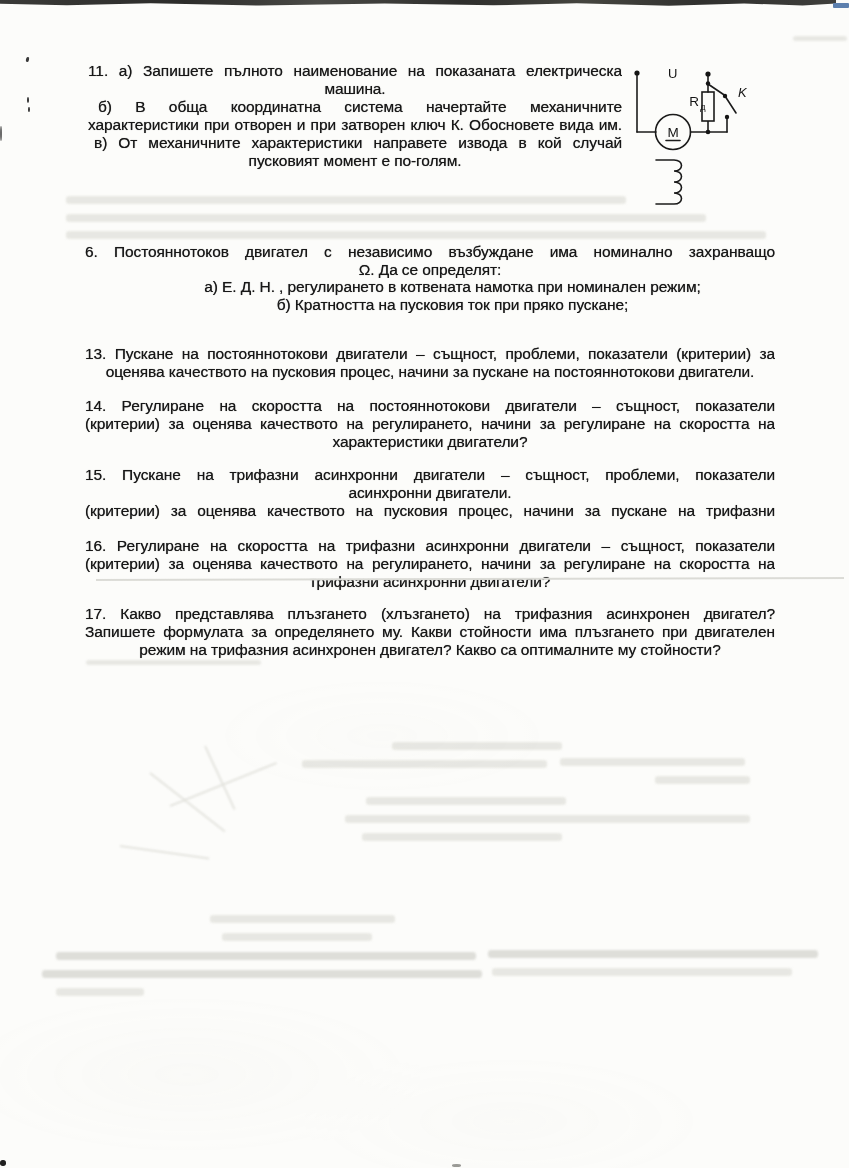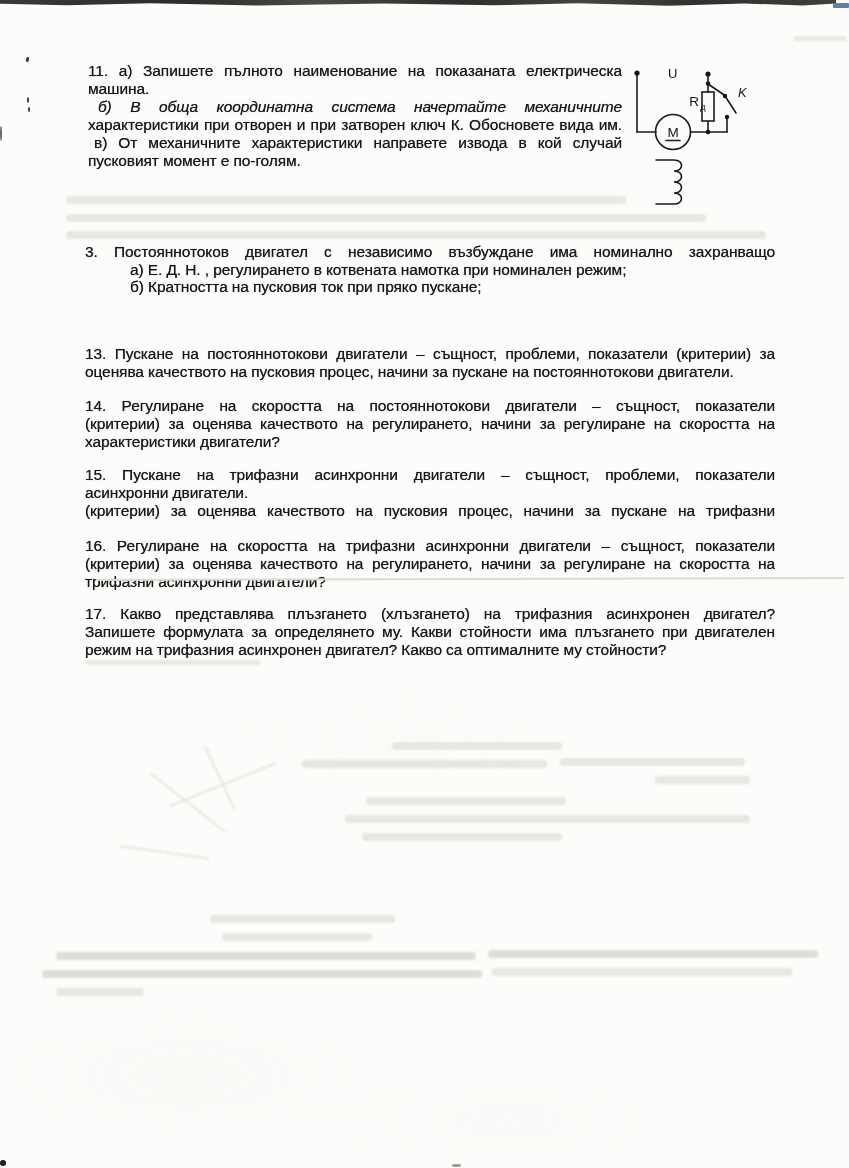--- a/index.html
+++ b/index.html
@@ -8,23 +8,23 @@
   
   .page::after{content:"";position:absolute;inset:0;pointer-events:none;opacity:.35;
     background:
       radial-gradient(ellipse 340px 120px at 22% 92%, rgba(180,180,172,.10), transparent 70%),
       radial-gradient(ellipse 300px 100px at 60% 96%, rgba(180,180,172,.08), transparent 70%),
       radial-gradient(ellipse 260px 90px at 45% 63%, rgba(190,190,182,.07), transparent 70%);}
   .qblock{position:absolute;text-shadow:0 0 .7px rgba(15,15,15,.75);}
   .line{font-size:15.5px;line-height:18px;height:18px;letter-spacing:-.1px;overflow:hidden;}
   .lh175 .line{line-height:17.5px;height:17.5px;}
   .jl{text-align:justify;text-align-last:justify;}
-  .ll{text-align:left;}
+  .ll{text-align:center;}
   .ind6{padding-left:6px;}
-  .ind10{padding-left:10px;font-style:italic;}
+  .ind10{padding-left:10px;}
   .ind45{padding-left:45px;}
   
   .topstrip{position:absolute;top:0;left:0;width:836px;height:6px;
     background:linear-gradient(90deg,#3a3a38,#2c2c2a 22%,#4a4a46 38%,#2e2e2c 55%,#45453f 70%,#30302e 84%,#3f3f3c);
     clip-path:polygon(0 0,100% 0,100% 60%,96% 92%,89% 58%,80% 95%,69% 55%,59% 88%,46% 58%,31% 92%,18% 55%,8% 86%,0 62%);}
   .bluemark{position:absolute;left:833px;top:3px;width:16px;height:5px;background:#5d80ae;border-radius:1px;}
   .ghost{position:absolute;height:8px;background:#d9d9d4;filter:blur(1.1px);border-radius:3px;opacity:.85;}
   .ghost.light{background:#e3e3de;opacity:.8;}
   .gline{position:absolute;height:2px;background:#e4e4df;filter:blur(.8px);transform-origin:left center;}
   .faint-rule{position:absolute;height:2px;background:#dbdbd6;filter:blur(.7px);transform:rotate(-.15deg);}
@@ -89,21 +89,22 @@
     <text x="700" y="110" font-size="9.5">д</text>
     <text x="738" y="97" font-size="13" font-style="italic">K</text>
     <text x="673" y="137" font-size="13.5" text-anchor="middle">M</text>
   </svg>
 
   <div class="ghost light" style="left:66px;top:196px;width:560px"></div>
   <div class="ghost light" style="left:66px;top:214px;width:640px"></div>
   <div class="ghost light" style="left:66px;top:231px;width:700px"></div>
 
   <section class="qblock lh175" style="left:85px;top:243px;width:690px">
-    <div class="line jl">3. Постояннотоков двигател с независимо възбуждане има номинално захранващо</div>
+    <div class="line jl">6. Постояннотоков двигател с независимо възбуждане има номинално захранващо</div>
+    <div class="line ll">Ω. Да се определят:</div>
     <div class="line ll ind45">а) Е. Д. Н. , регулирането в котвената намотка при номинален режим;</div>
     <div class="line ll ind45">б) Кратността на пусковия ток при пряко пускане;</div>
   </section>
 
   <section class="qblock" style="left:85px;top:345px;width:690px">
     <div class="line jl">13. Пускане на постояннотокови двигатели – същност, проблеми, показатели (критерии) за</div>
     <div class="line ll">оценява качеството на пусковия процес, начини за пускане на постояннотокови двигатели.</div>
   </section>
 
   <section class="qblock" style="left:85px;top:397px;width:690px">

